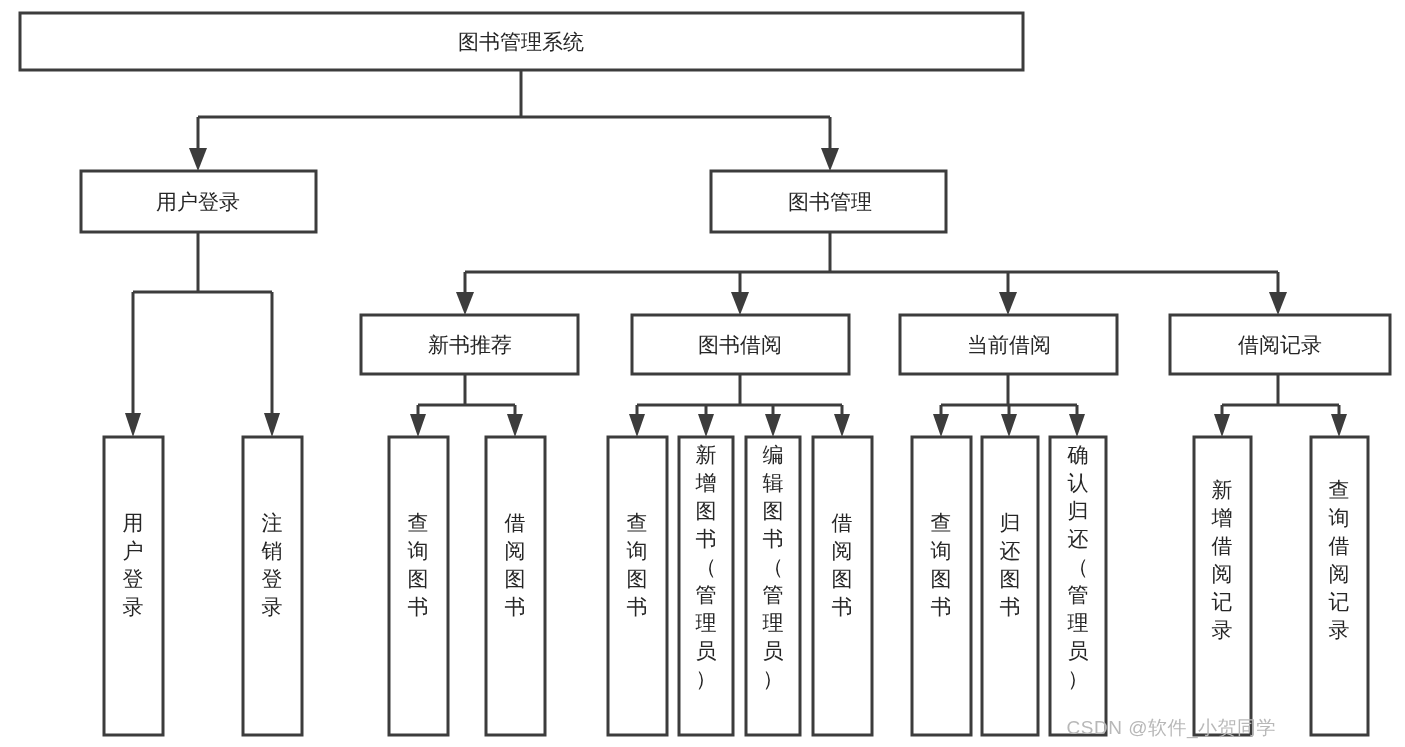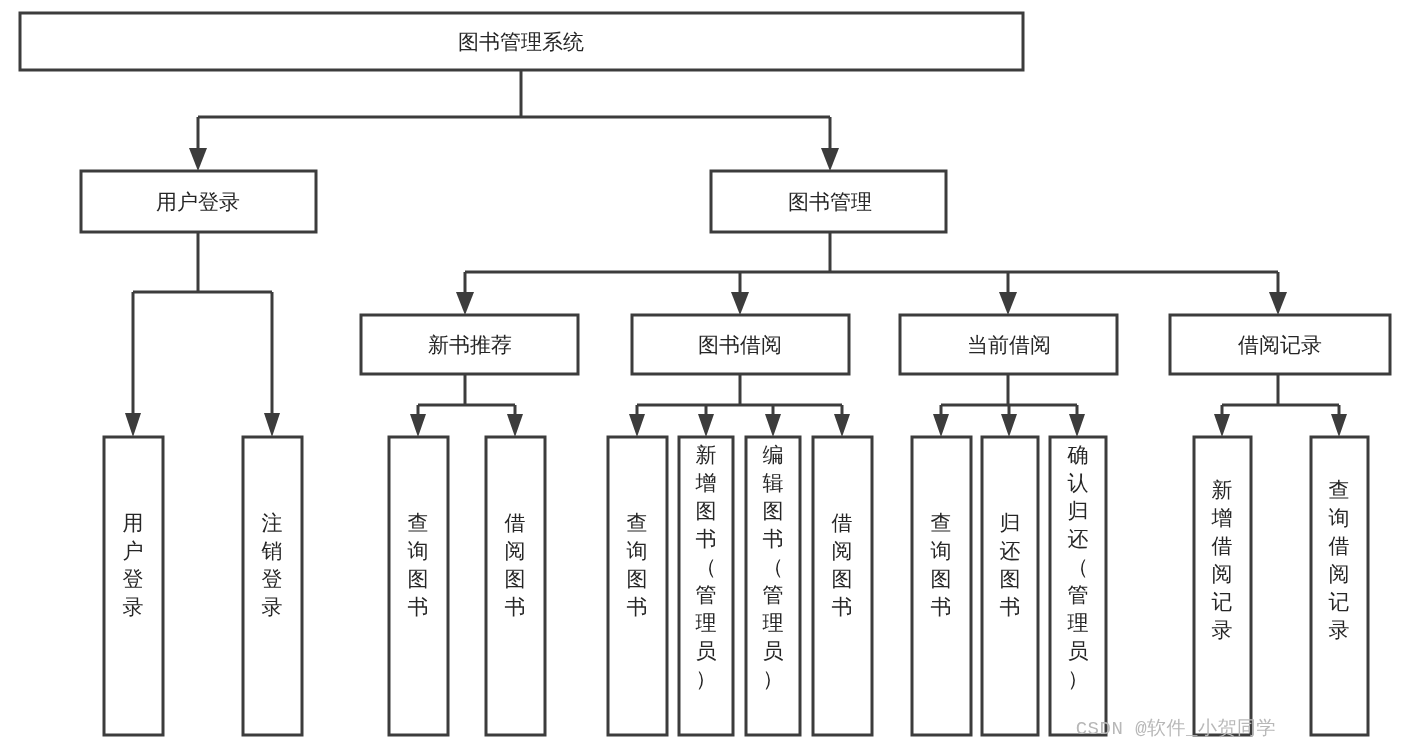--- a/index.html
+++ b/index.html
@@ -51,21 +51,21 @@
     fill: none;
   }
   .arrow-head {
     fill: #3c3c3c;
     stroke: none;
   }
   .watermark {
     position: absolute;
     right: 8px;
     bottom: 6px;
-    font-family: Liberation Mono, monospace;
+    font-family: Liberation Sans, sans-serif;
     font-size: 19px;
     color: #b8b8b8;
     white-space: nowrap;
     letter-spacing: 0.5px;
     pointer-events: none;
   }
 </style>
 </head>
 <body>
 

